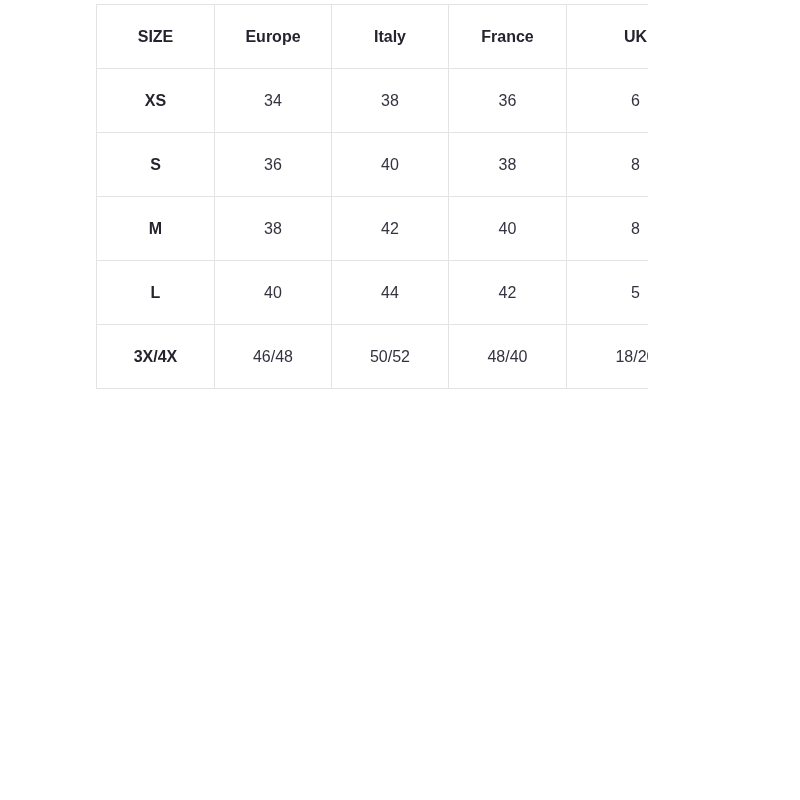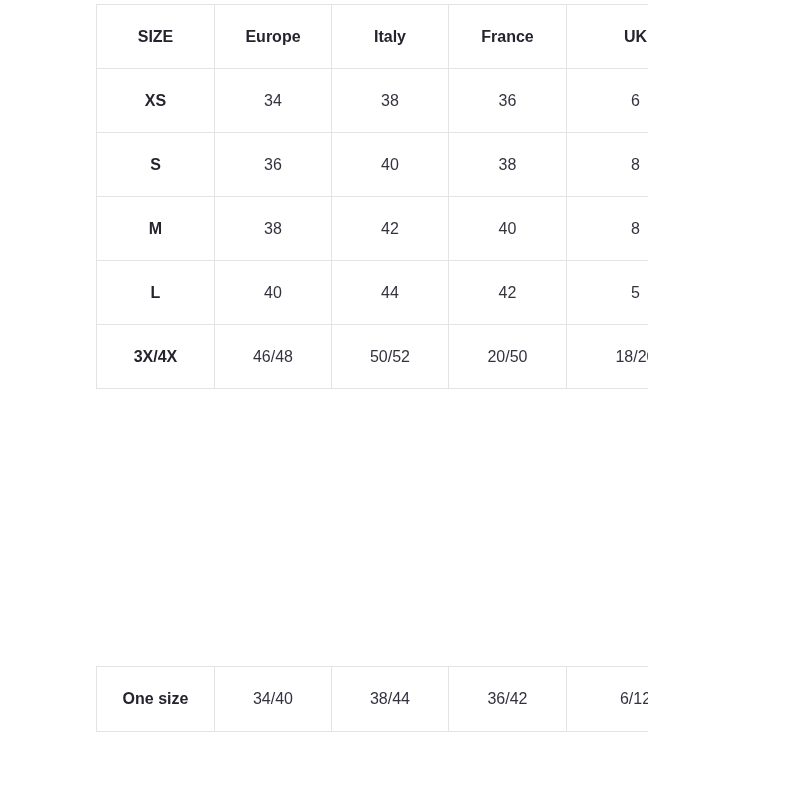--- a/index.html
+++ b/index.html
@@ -110,41 +110,34 @@
           <td class="label">L</td>
           <td>40</td>
           <td>44</td>
           <td>42</td>
           <td>5</td>
         </tr>
         <tr>
           <td class="label">3X/4X</td>
           <td>46/48</td>
           <td>50/52</td>
-          <td>20/50</td>
+          <td>48/40</td>
           <td>18/20</td>
         </tr>
       </tbody>
     </table>
   </div>
 
   <div class="table-wrap" id="extra-table-wrap">
     <table id="extra-table">
       <colgroup>
         <col class="c0">
           <col class="c1">
           <col class="c2">
           <col class="c3">
           <col class="c4">
       </colgroup>
       <tbody>
-        <tr>
-          <td class="label">One size</td>
-          <td>34/40</td>
-          <td>38/44</td>
-          <td>36/42</td>
-          <td>6/12</td>
-        </tr>
       </tbody>
     </table>
   </div>
 
 </div>
 
 </body></html>

